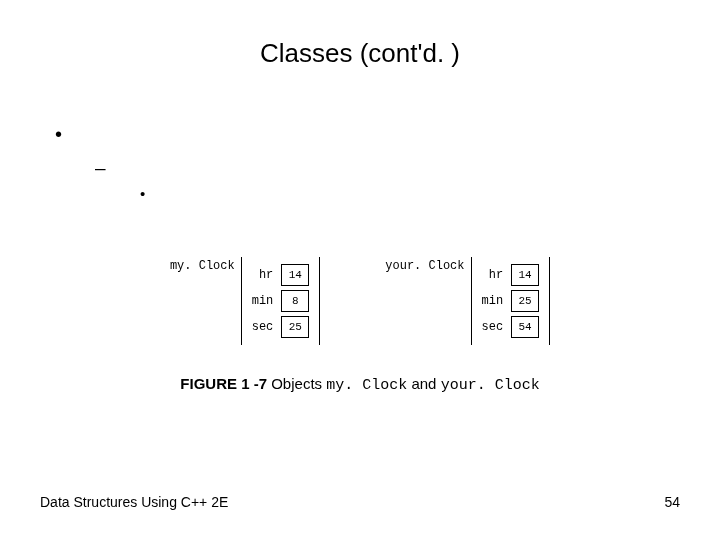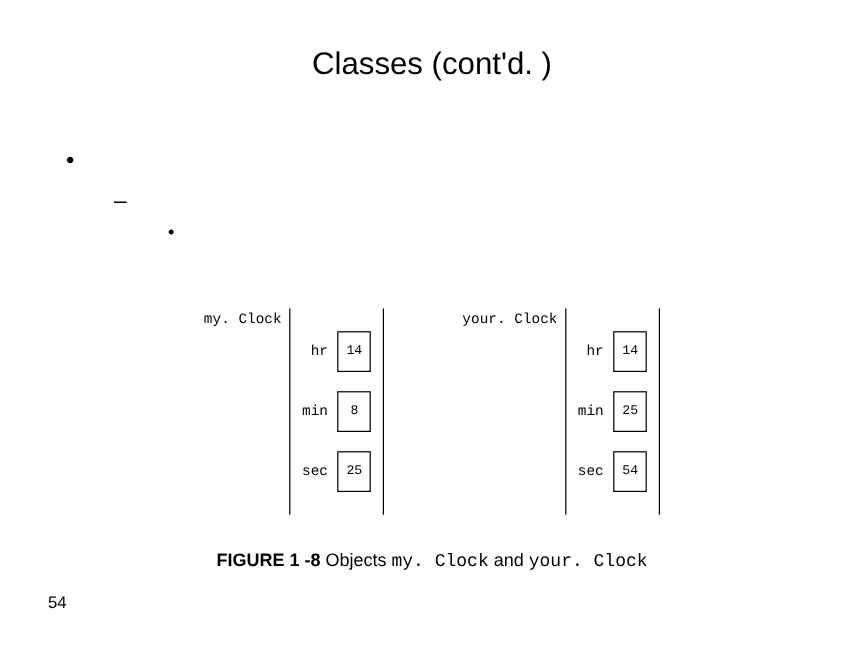--- a/index.html
+++ b/index.html
@@ -69,31 +69,31 @@
   .obj-body {
     border-left: 1px solid #000;
     border-right: 1px solid #000;
     padding: 3px 10px 3px 10px;
   }
   .row {
     display: flex;
     align-items: center;
     justify-content: flex-end;
     gap: 8px;
-    margin: 16px 0;
+    margin: 4px 0;
   }
   .fld {
     font-family: "Courier New", Courier, monospace;
     font-size: 12px;
     text-align: right;
   }
   .val {
     border: 1px solid #000;
     width: 28px;
-    height: 34px;
+    height: 22px;
     font-family: "Courier New", Courier, monospace;
     font-size: 11px;
     display: flex;
     align-items: center;
     justify-content: center;
   }
   .caption {
     text-align: center;
     font-size: 15px;
     margin-top: 30px;
@@ -158,18 +158,19 @@
       </div>
       <div class="row">
         <span class="fld">sec</span>
         <span class="val">54</span>
       </div>
     </div>
   </div>
 </div>
 
 <div class="caption">
-  <span class="bold">FIGURE 1 -8 </span><span>Objects </span><span class="mono">my. Clock</span><span> and </span><span class="mono">your. Clock</span>
+  <span class="bold">FIGURE 1 -7 </span><span>Objects </span><span class="mono">my. Clock</span><span> and </span><span class="mono">your. Clock</span>
 </div>
 
 <div class="footer">
+  <span>Data Structures Using C++ 2E</span>
   <span>54</span>
 </div>
 
 </body></html>

